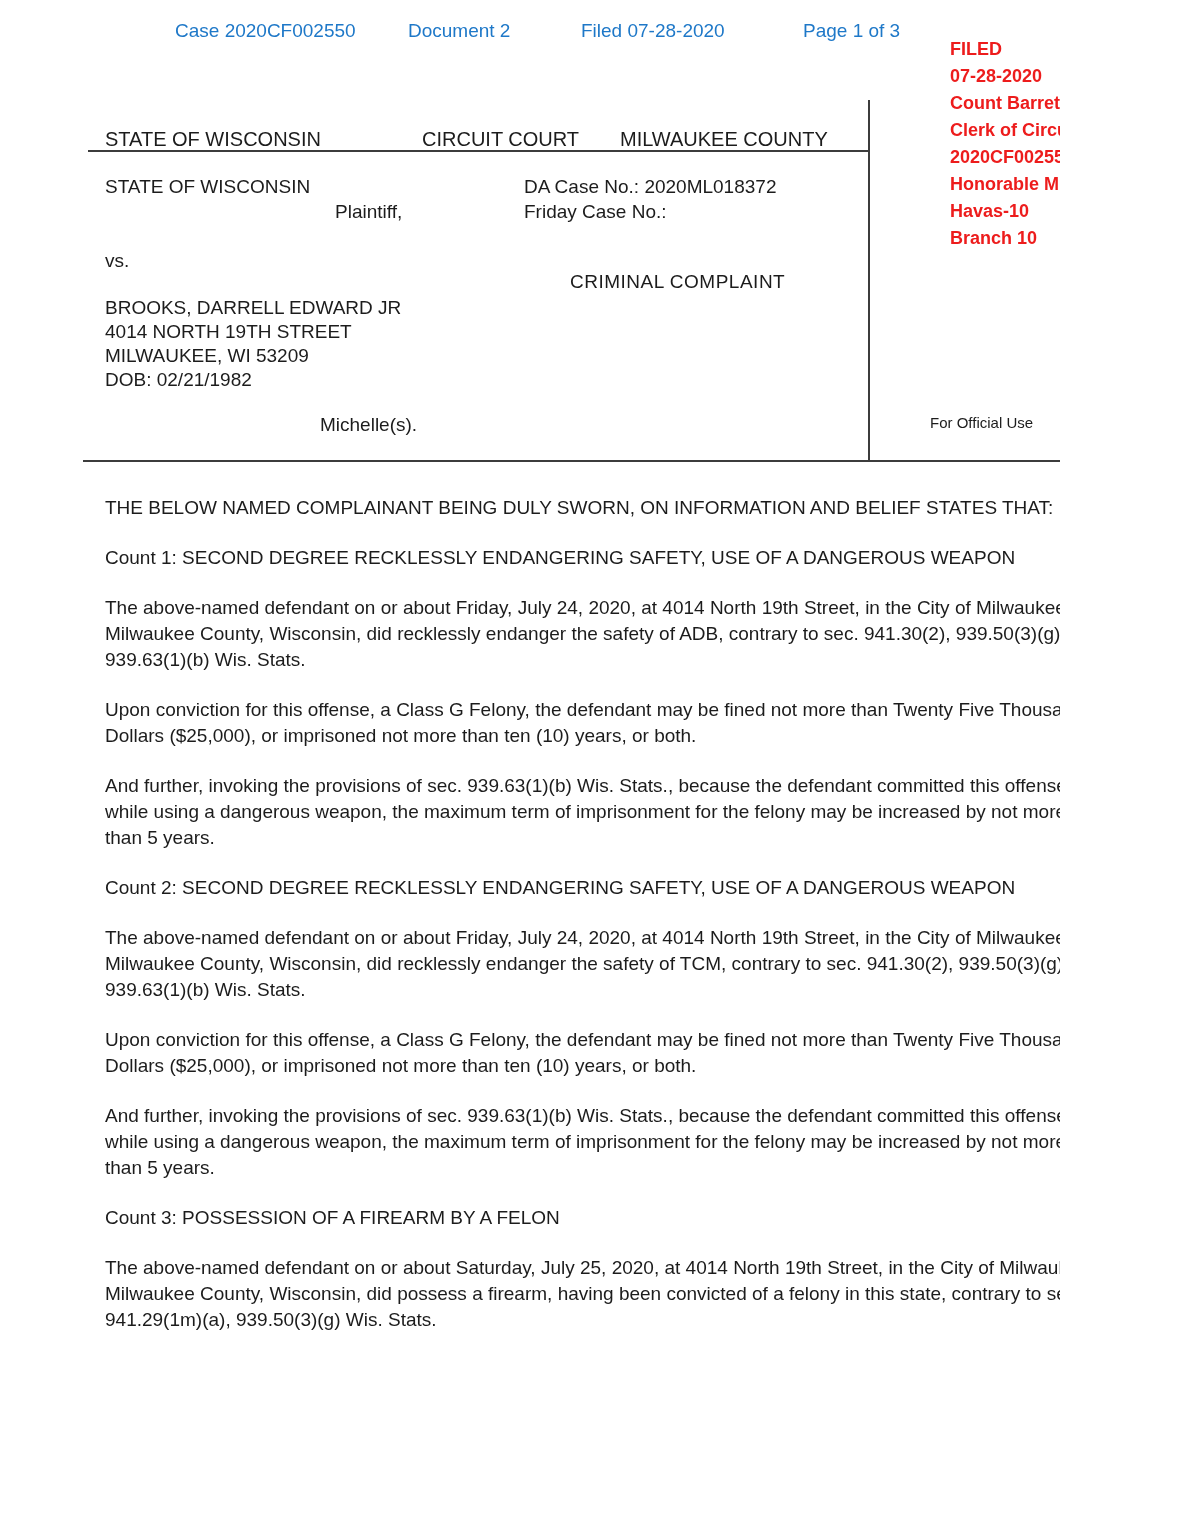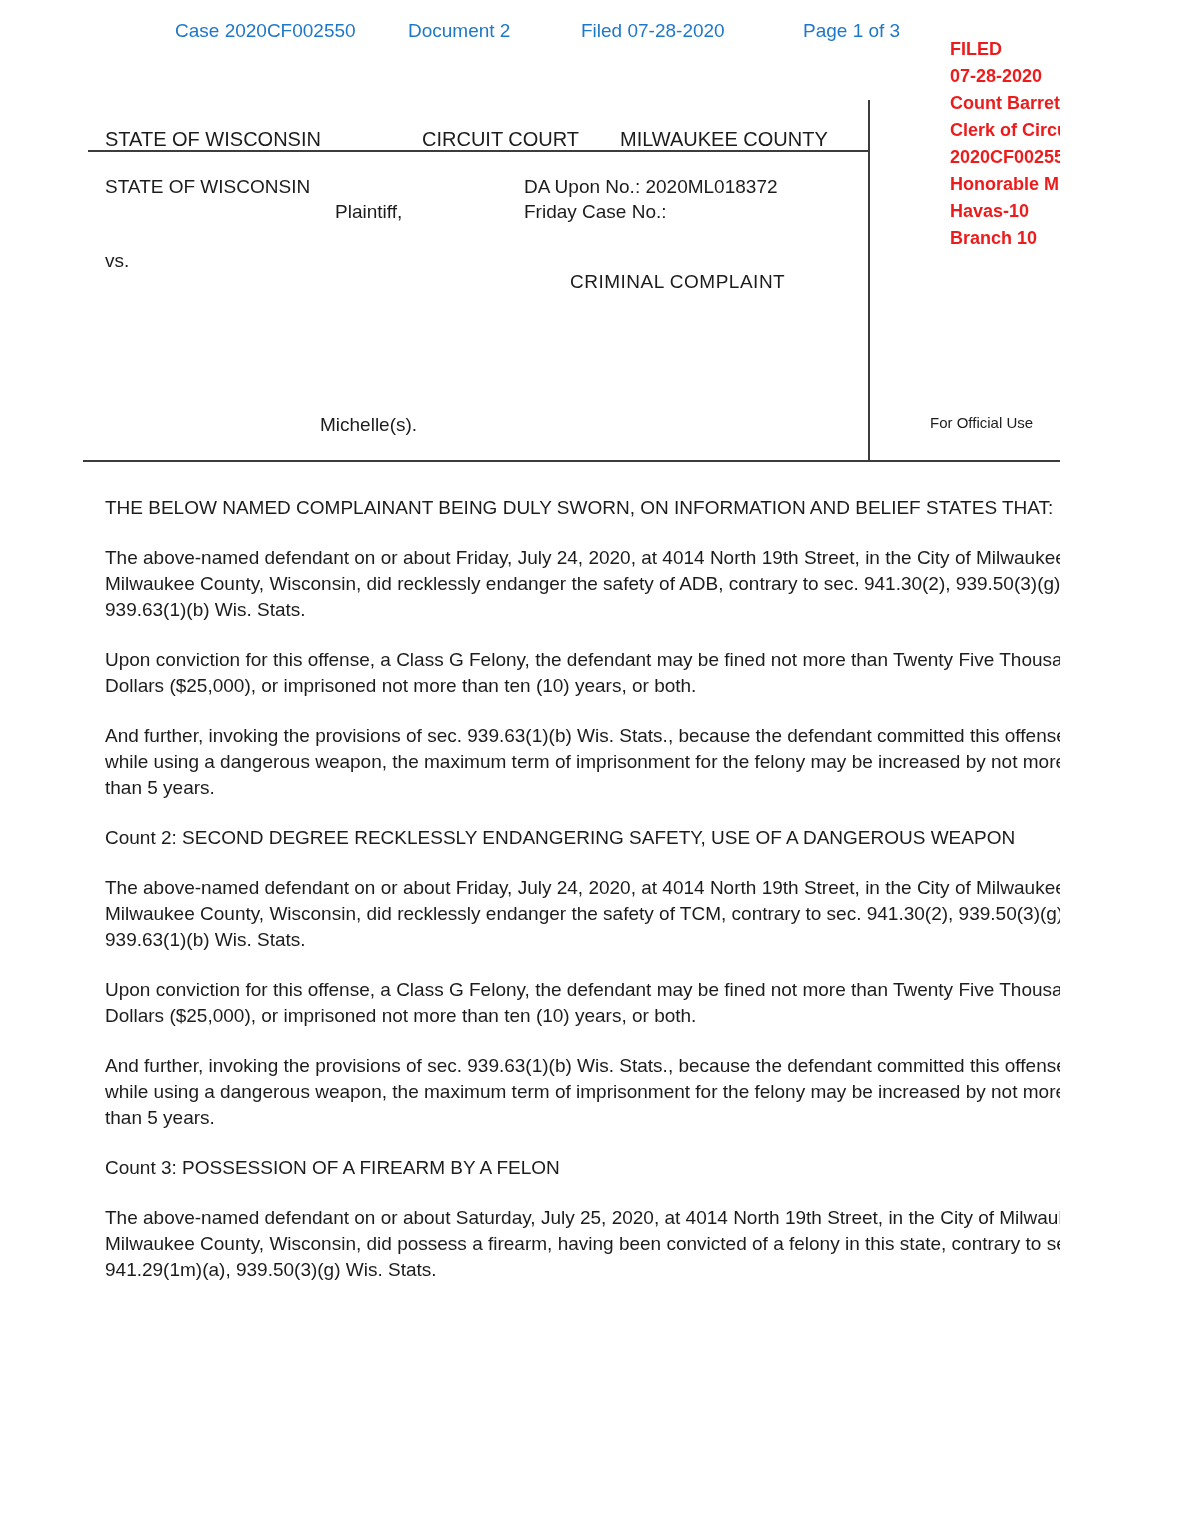--- a/index.html
+++ b/index.html
@@ -124,31 +124,38 @@
     <span class="ch-state">STATE OF WISCONSIN</span>
     <span class="ch-court">CIRCUIT COURT</span>
     <span class="ch-county">MILWAUKEE COUNTY</span>
   </div>
 
   <div class="v-divider"></div>
   <div class="bottom-divider"></div>
 
   <span class="cap plaintiff-name">STATE OF WISCONSIN</span>
   <span class="cap plaintiff-role">Plaintiff,</span>
-  <span class="cap da-case">DA Upon No.: 2020ML018372</span>
+  <span class="cap da-case">DA Case No.: 2020ML018372</span>
   <span class="cap court-case">Friday Case No.:</span>
   <span class="cap vs-label">vs.</span>
   <span class="cap doc-title">CRIMINAL COMPLAINT</span>
 
+  <div class="defendant-block">
+    <div>BROOKS, DARRELL EDWARD JR</div>
+    <div>4014 NORTH 19TH STREET</div>
+    <div>MILWAUKEE, WI 53209</div>
+    <div>DOB: 02/21/1982</div>
+  </div>
 
   <span class="cap defendant-role">Michelle(s).</span>
   <span class="cap official-use">For Official Use</span>
 
   <div class="body-text">
     <p>THE BELOW NAMED COMPLAINANT BEING DULY SWORN, ON INFORMATION AND BELIEF STATES THAT:</p>
+    <p>Count 1: SECOND DEGREE RECKLESSLY ENDANGERING SAFETY, USE OF A DANGEROUS WEAPON</p>
     <p>The above-named defendant on or about Friday, July 24, 2020, at 4014 North 19th Street, in the City of Milwaukee, Milwaukee County, Wisconsin, did recklessly endanger the safety of ADB, contrary to sec. 941.30(2), 939.50(3)(g), 939.63(1)(b) Wis. Stats.</p>
     <p>Upon conviction for this offense, a Class G Felony, the defendant may be fined not more than Twenty Five Thousand Dollars ($25,000), or imprisoned not more than ten (10) years, or both.</p>
     <p>And further, invoking the provisions of sec. 939.63(1)(b) Wis. Stats., because the defendant committed this offense while using a dangerous weapon, the maximum term of imprisonment for the felony may be increased by not more than 5 years.</p>
     <p>Count 2: SECOND DEGREE RECKLESSLY ENDANGERING SAFETY, USE OF A DANGEROUS WEAPON</p>
     <p>The above-named defendant on or about Friday, July 24, 2020, at 4014 North 19th Street, in the City of Milwaukee, Milwaukee County, Wisconsin, did recklessly endanger the safety of TCM, contrary to sec. 941.30(2), 939.50(3)(g), 939.63(1)(b) Wis. Stats.</p>
     <p>Upon conviction for this offense, a Class G Felony, the defendant may be fined not more than Twenty Five Thousand Dollars ($25,000), or imprisoned not more than ten (10) years, or both.</p>
     <p>And further, invoking the provisions of sec. 939.63(1)(b) Wis. Stats., because the defendant committed this offense while using a dangerous weapon, the maximum term of imprisonment for the felony may be increased by not more than 5 years.</p>
     <p>Count 3: POSSESSION OF A FIREARM BY A FELON</p>
     <p>The above-named defendant on or about Saturday, July 25, 2020, at 4014 North 19th Street, in the City of Milwaukee, Milwaukee County, Wisconsin, did possess a firearm, having been convicted of a felony in this state, contrary to sec. 941.29(1m)(a), 939.50(3)(g) Wis. Stats.</p>
   </div>

